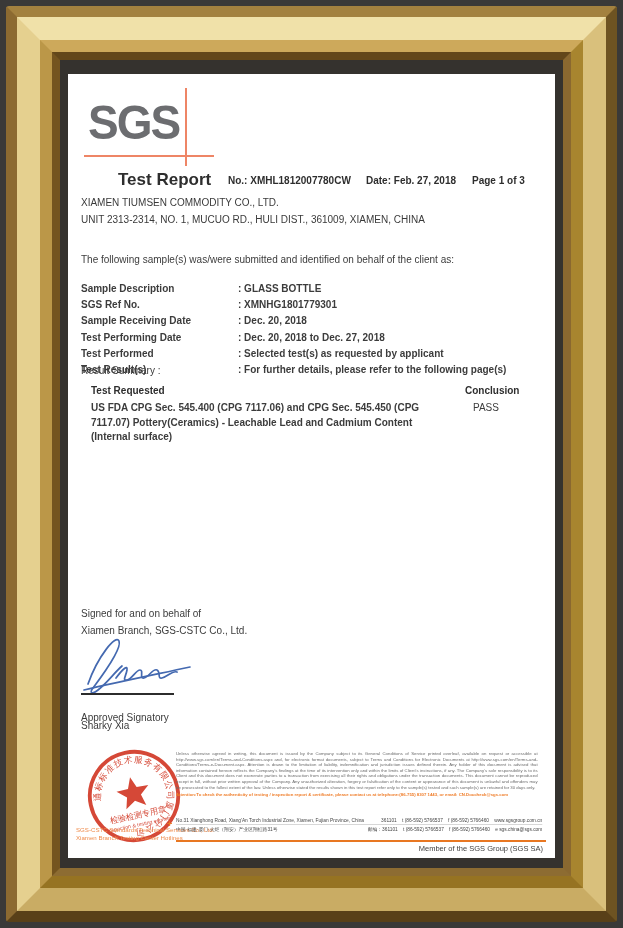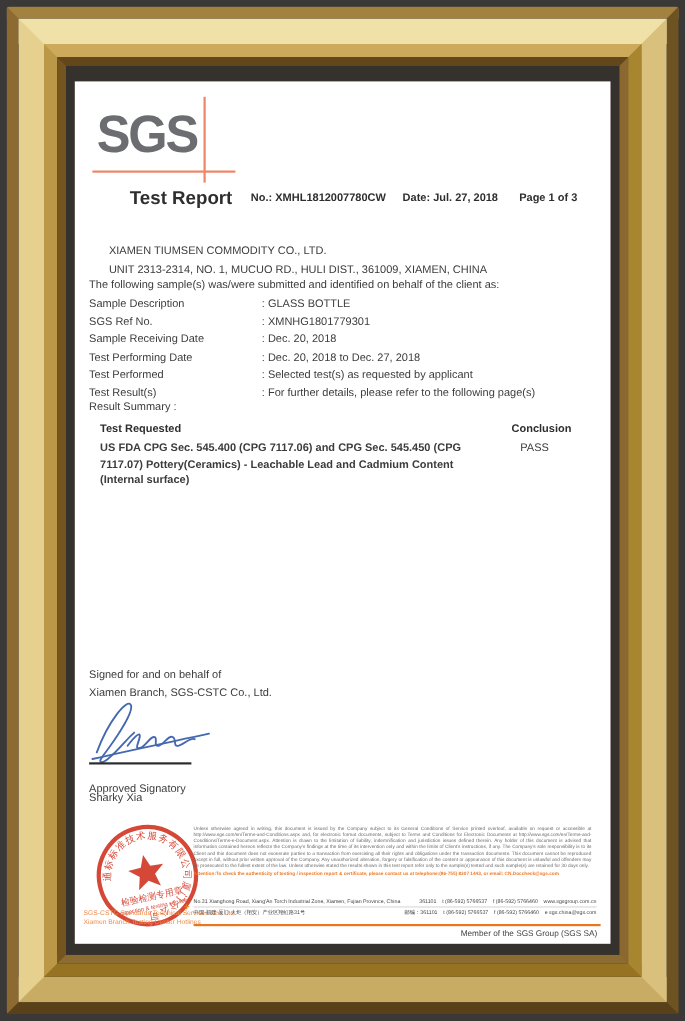--- a/index.html
+++ b/index.html
@@ -27,24 +27,24 @@
     color:#6c6d70;letter-spacing:-2px;line-height:1;transform:scaleY(1.04);transform-origin:left top;}
   .logo-hline{position:absolute;left:0;top:57px;width:130px;height:2px;background:#ee8566;}
   .logo-vline{position:absolute;left:101px;top:-10px;width:2px;height:78px;background:#ee8566;}
 
   
   .header-row{position:absolute;left:0;top:96px;width:100%;height:20px;}
   .header-row .title{position:absolute;left:50px;top:0;font-size:17px;font-weight:bold;color:#2e2e2e;}
   .header-row .meta{position:absolute;top:5px;font-size:10px;font-weight:bold;color:#2e2e2e;}
   .m-no{left:160px;} .m-date{left:298px;} .m-page{left:404px;}
 
-  .client{position:absolute;left:13px;top:146px;line-height:1.7;color:#3a3a3a;margin-left:18px;}
+  .client{position:absolute;left:13px;top:120px;line-height:1.7;color:#3a3a3a;}
   .intro{position:absolute;left:13px;top:180px;}
 
-  .inforows{position:absolute;left:13px;top:197px;right:13px;}
+  .inforows{position:absolute;left:13px;top:209px;right:13px;font-weight:bold;}
   .inforow{display:flex;height:16.2px;align-items:flex-start;}
   .inforow .lbl{width:157px;flex:none;}
   .inforow .val{flex:1;}
 
   .result-summary{position:absolute;left:13px;top:291px;}
 
   .tbl-head{position:absolute;left:23px;top:311px;right:13px;font-weight:bold;color:#2e2e2e;}
   .tbl-head .c2{position:absolute;left:374px;top:0;}
   .tbl-row{position:absolute;left:23px;top:327px;right:13px;line-height:1.45;}
   .tbl-row .test{display:inline-block;width:335px;vertical-align:top;font-weight:bold;}
@@ -86,21 +86,21 @@
 
         <div class="logo">
           <div class="logo-hline"></div>
           <div class="logo-vline"></div>
           <div class="logo-text">SGS</div>
         </div>
 
         <div class="header-row">
           <span class="title">Test Report</span>
           <span class="meta m-no">No.: XMHL1812007780CW</span>
-          <span class="meta m-date">Date: Jul. 27, 2018</span>
+          <span class="meta m-date">Date: Feb. 27, 2018</span>
           <span class="meta m-page">Page 1 of  3</span>
         </div>
 
         <div class="client">
           <div>XIAMEN TIUMSEN COMMODITY CO., LTD.</div>
           <div>UNIT 2313-2314, NO. 1, MUCUO RD., HULI DIST., 361009, XIAMEN, CHINA</div>
         </div>
 
         <div class="intro">The following sample(s) was/were submitted and identified on behalf of the client as:</div>
 

